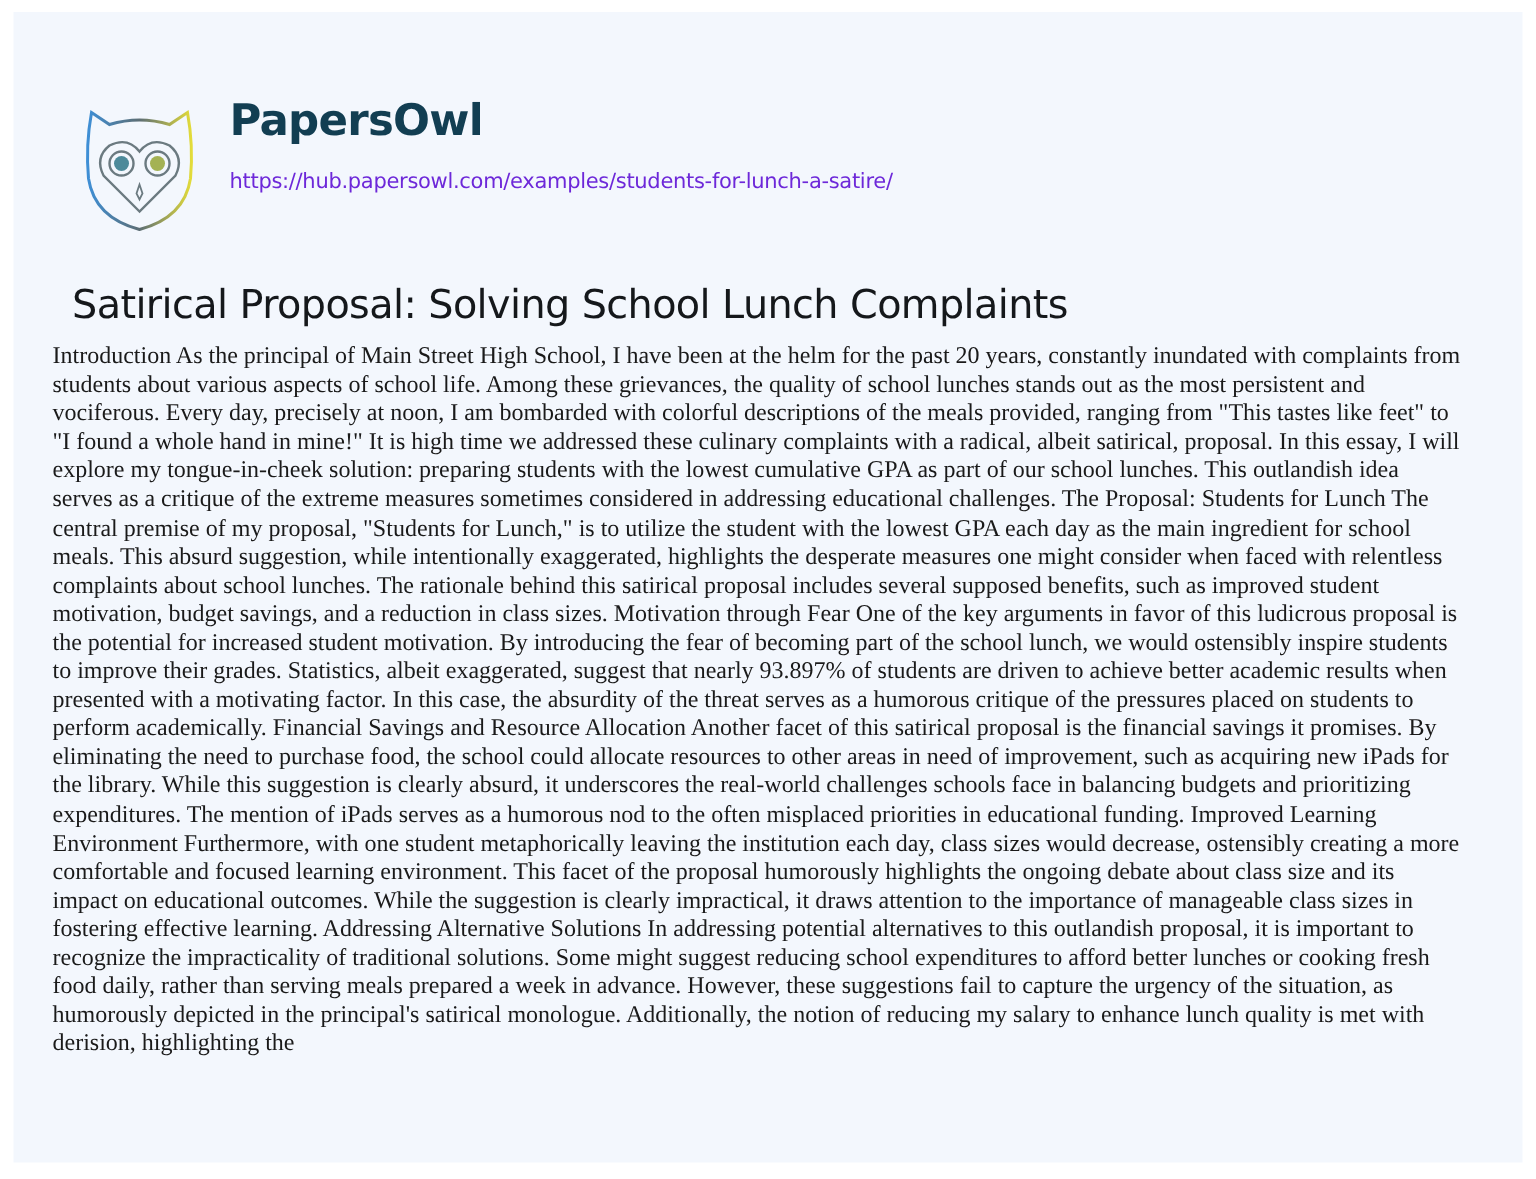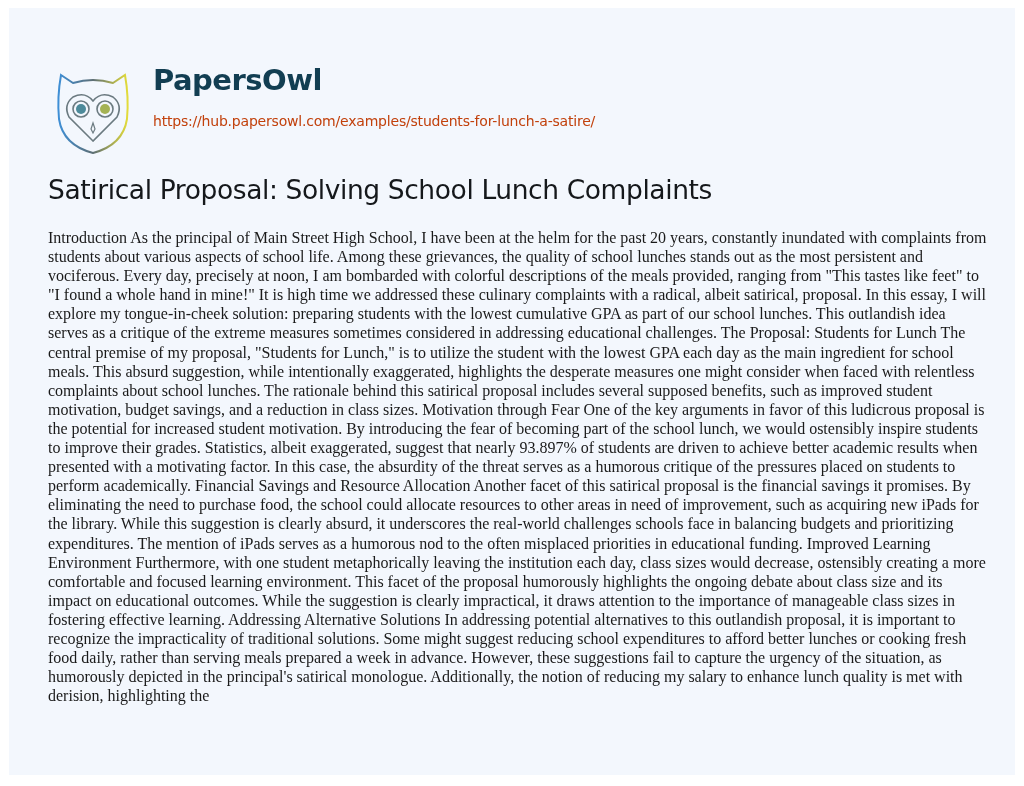--- a/index.html
+++ b/index.html
@@ -46,41 +46,41 @@
       color: #123e52;
       line-height: 36px;
       text-align: right;
     }
     .url {
       position: absolute;
       left: 144px;
       top: 103px;
       font-family: "DejaVu Sans", sans-serif;
       font-size: 14px;
-      color: #c2410c;
+      color: #6d28d9;
       line-height: 20px;
       text-decoration: none;
       letter-spacing: -0.2px;
     }
     .title {
       position: absolute;
       left: 39px;
-      top: 162px;
+      top: 176px;
       margin: 0;
       font-family: "DejaVu Sans", sans-serif;
       font-weight: normal;
       font-size: 26.5px;
       color: #15181b;
       line-height: 40px;
       letter-spacing: -0.4px;
       white-space: nowrap;
     }
     .body-text {
       position: absolute;
-      left: 39px;
+      left: 26px;
       top: 220px;
       width: 940px;
       margin: 0;
       font-family: "Liberation Serif", serif;
       font-size: 16px;
       line-height: 19.1px;
       color: #1a1a1a;
     }
   </style>
 </head>

